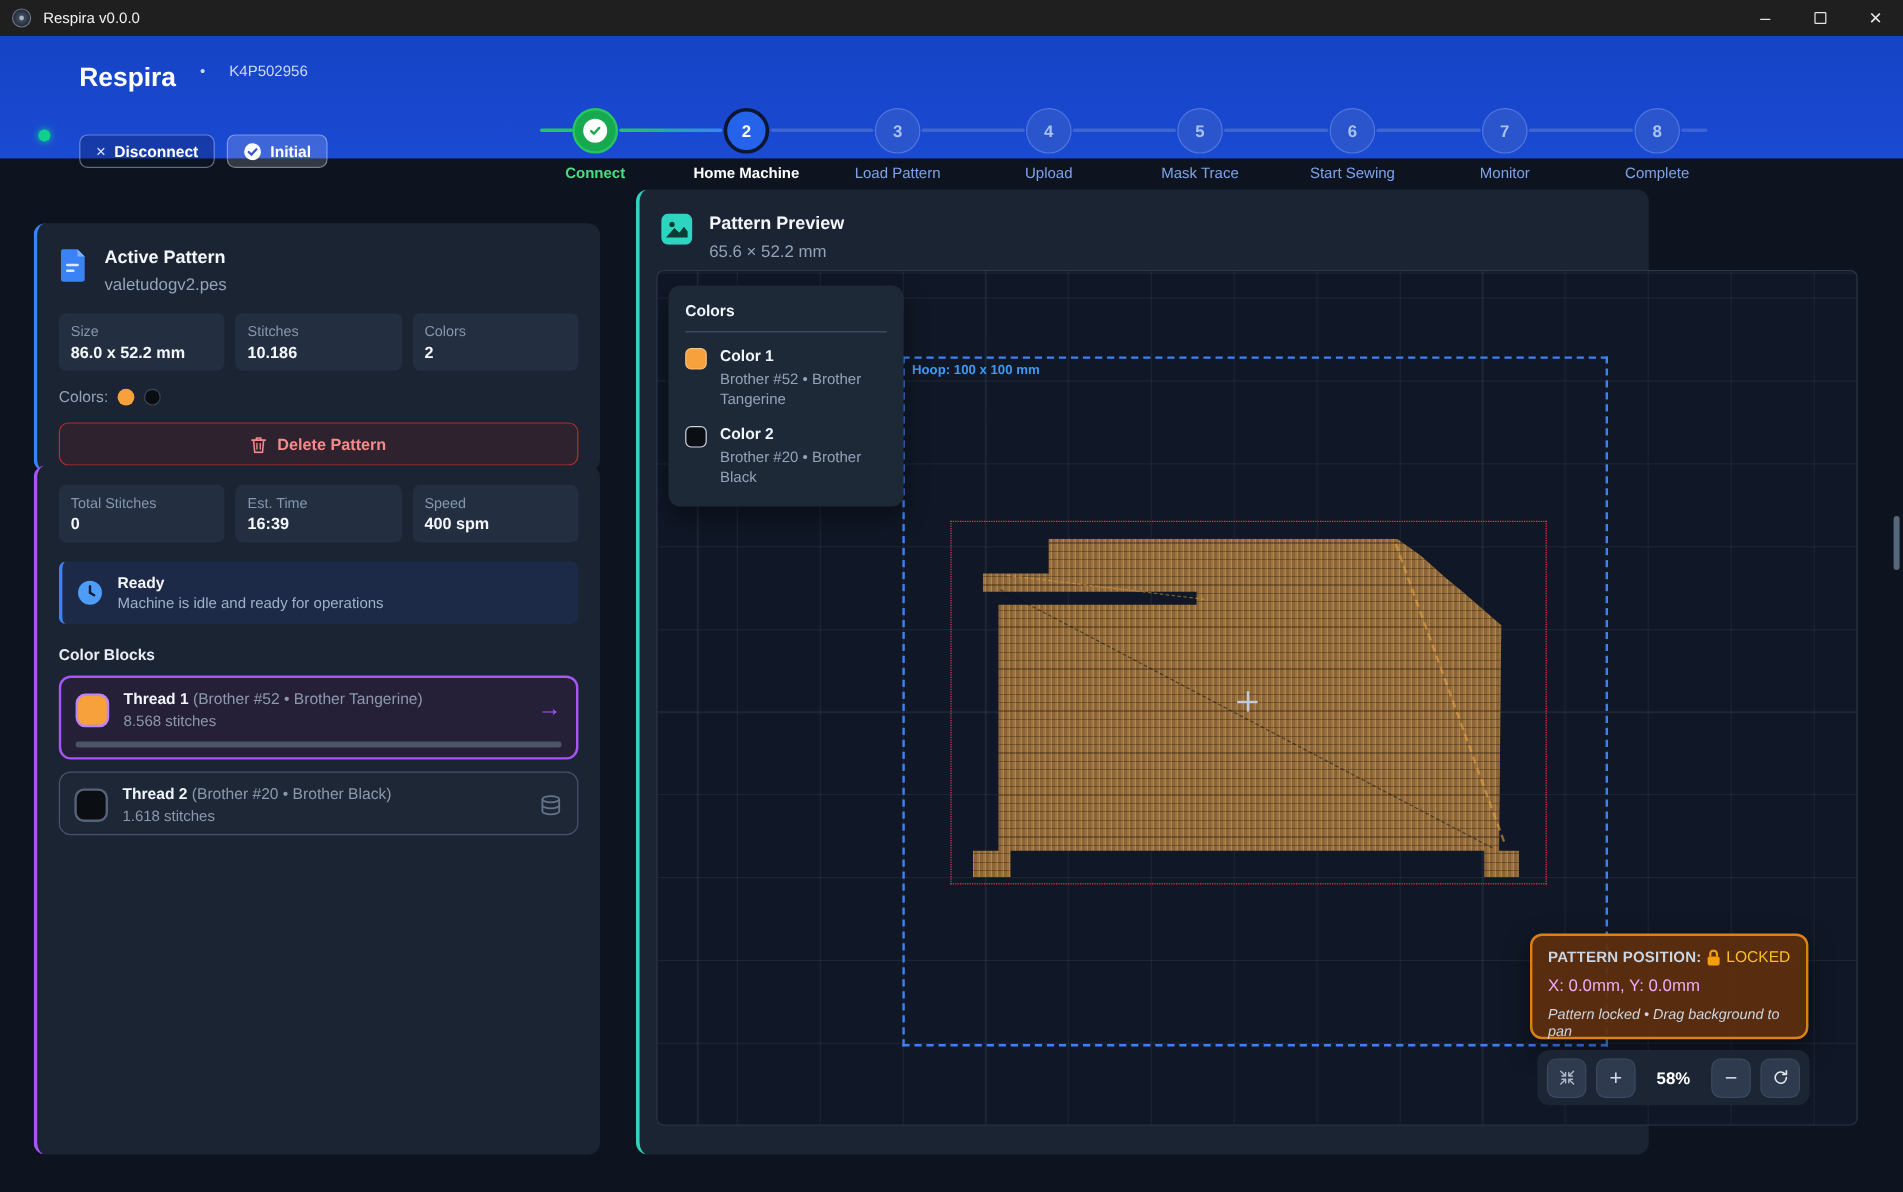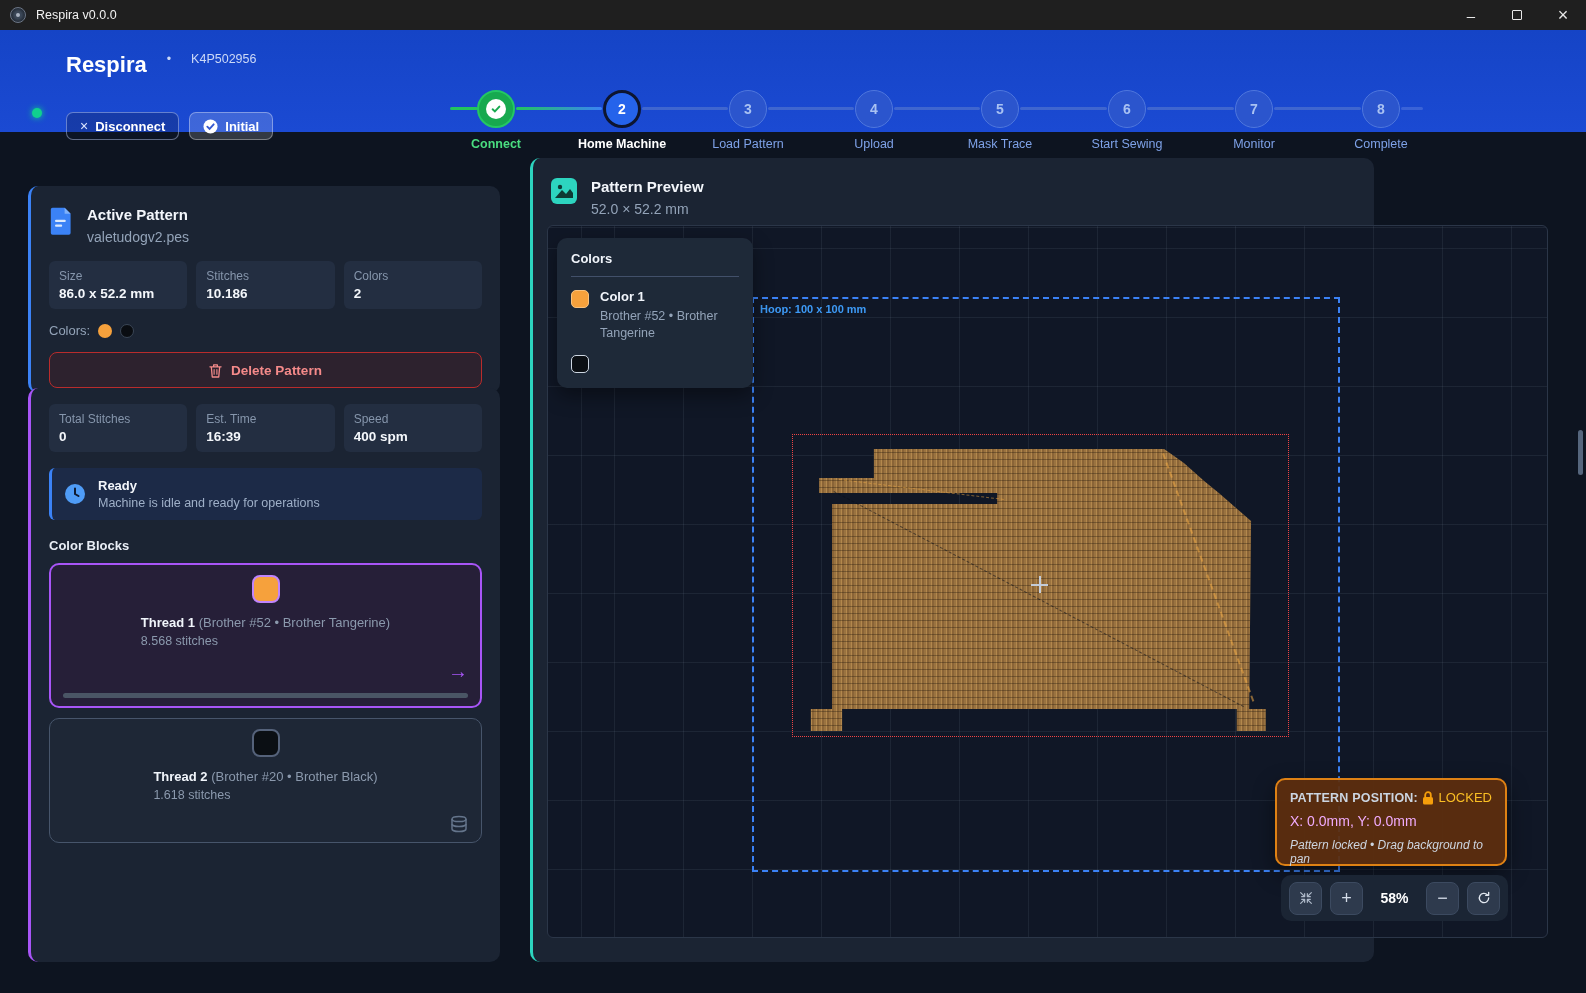--- a/index.html
+++ b/index.html
@@ -81,21 +81,21 @@
 
   .status-box { margin:16px 18px 0 18px; background:#1c2a47; border-left:3px solid #3b82f6;
     border-radius:6px; padding:10px 12px; display:flex; gap:12px; align-items:center; }
   .status-box .st1 { font-size:13px; font-weight:bold; color:#f3f6fb; }
   .status-box .st2 { font-size:12.5px; color:#9fb0c8; margin-top:3px; }
 
   .cb-label { padding:0 18px; margin-top:18px; font-size:13px; font-weight:bold; color:#e9eef6; }
   .thread { margin:10px 18px 0 18px; border-radius:10px; padding:10px 12px 8px 12px; }
   .thread.active { border:2px solid #a855f7; background:#261f38; }
   .thread.idle   { border:1px solid #47556b; background:#1e2736; }
-  .thread-top { display:flex; align-items:center; gap:12px;flex-direction:column; }
+  .thread-top { display:flex; align-items:center; gap:12px; }
   .swatch { width:28px; height:28px; border-radius:8px; }
   .swatch.orange { background:#f6a13c; border:2px solid #c084fc; }
   .swatch.black  { background:#0b0f14; border:2px solid #55627a; }
   .thread .tname { font-size:13px; color:#f1f5fb; }
   .thread .tname b { font-weight:bold; }
   .thread .tdetail { color:#8b99ad; font-weight:normal; }
   .thread .tstitches { font-size:12.5px; color:#8b99ad; margin-top:4px; }
   .thread .arrow { margin-left:auto; color:#a855f7; font-size:20px; }
   .thread .layers { margin-left:auto; }
   .progress { height:5px; background:#4a5565; border-radius:3px; margin-top:10px; }
@@ -359,21 +359,21 @@
 
 <div class="card b-teal" style="left:530px; top:158px; width:844px; height:804px;">
   <div class="card-head">
     <svg width="26" height="26" viewBox="0 0 26 26">
       <rect x="0" y="0" width="26" height="26" rx="6" fill="#2dd4bf"></rect>
       <circle cx="9" cy="9" r="2.2" fill="#0e3a34"></circle>
       <path d="M4 20 L11 12 L15 16 L19 11 L22 15 V20 Z" fill="#0e3a34"></path>
     </svg>
     <div class="titles">
       <div class="t1">Pattern Preview</div>
-      <div class="t2">52.0 × 52.2 mm</div>
+      <div class="t2">65.6 × 52.2 mm</div>
     </div>
   </div>
 
   <div id="canvas">
     <div class="hoop">
       <div class="hoop-label">Hoop: 100 x 100 mm</div>
     </div>
     <div class="pat-bounds"></div>
     <div class="pattern"></div>
     <div class="jump j1"></div>
@@ -386,20 +386,24 @@
       <hr>
       <div class="lg-item">
         <div class="lg-sw orange"></div>
         <div>
           <div class="n">Color 1</div>
           <div class="d">Brother #52 • Brother Tangerine</div>
         </div>
       </div>
       <div class="lg-item" style="margin-bottom:2px;">
         <div class="lg-sw black"></div>
+        <div>
+          <div class="n">Color 2</div>
+          <div class="d">Brother #20 • Brother Black</div>
+        </div>
       </div>
     </div>
 
     <div class="locked">
       <div class="row1">
         <span class="pp">PATTERN POSITION:</span>
         <span class="lk">
           <svg width="12" height="14" viewBox="0 0 12 14">
             <rect x="1" y="6" width="10" height="7.5" rx="1.5" fill="#f59e0b"></rect>
             <path d="M3.2 6 V4 a2.8 2.8 0 0 1 5.6 0 V6" fill="none" stroke="#f59e0b" stroke-width="1.8"></path>

